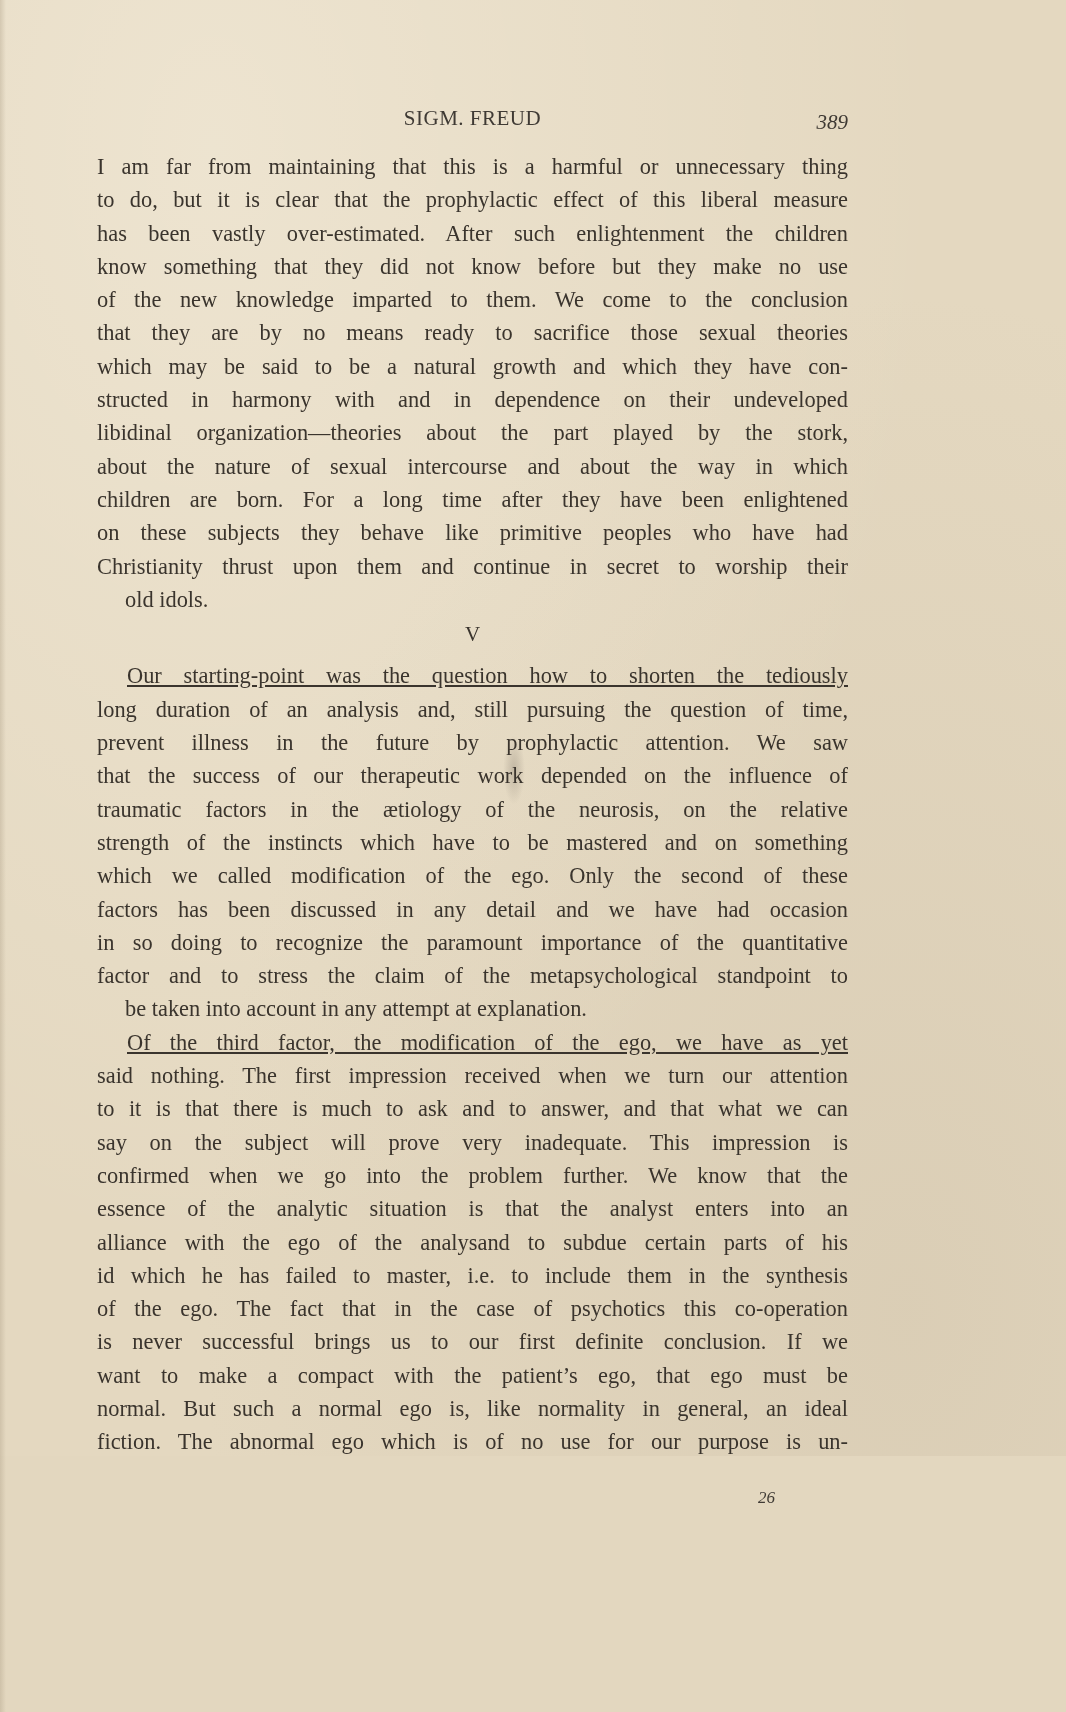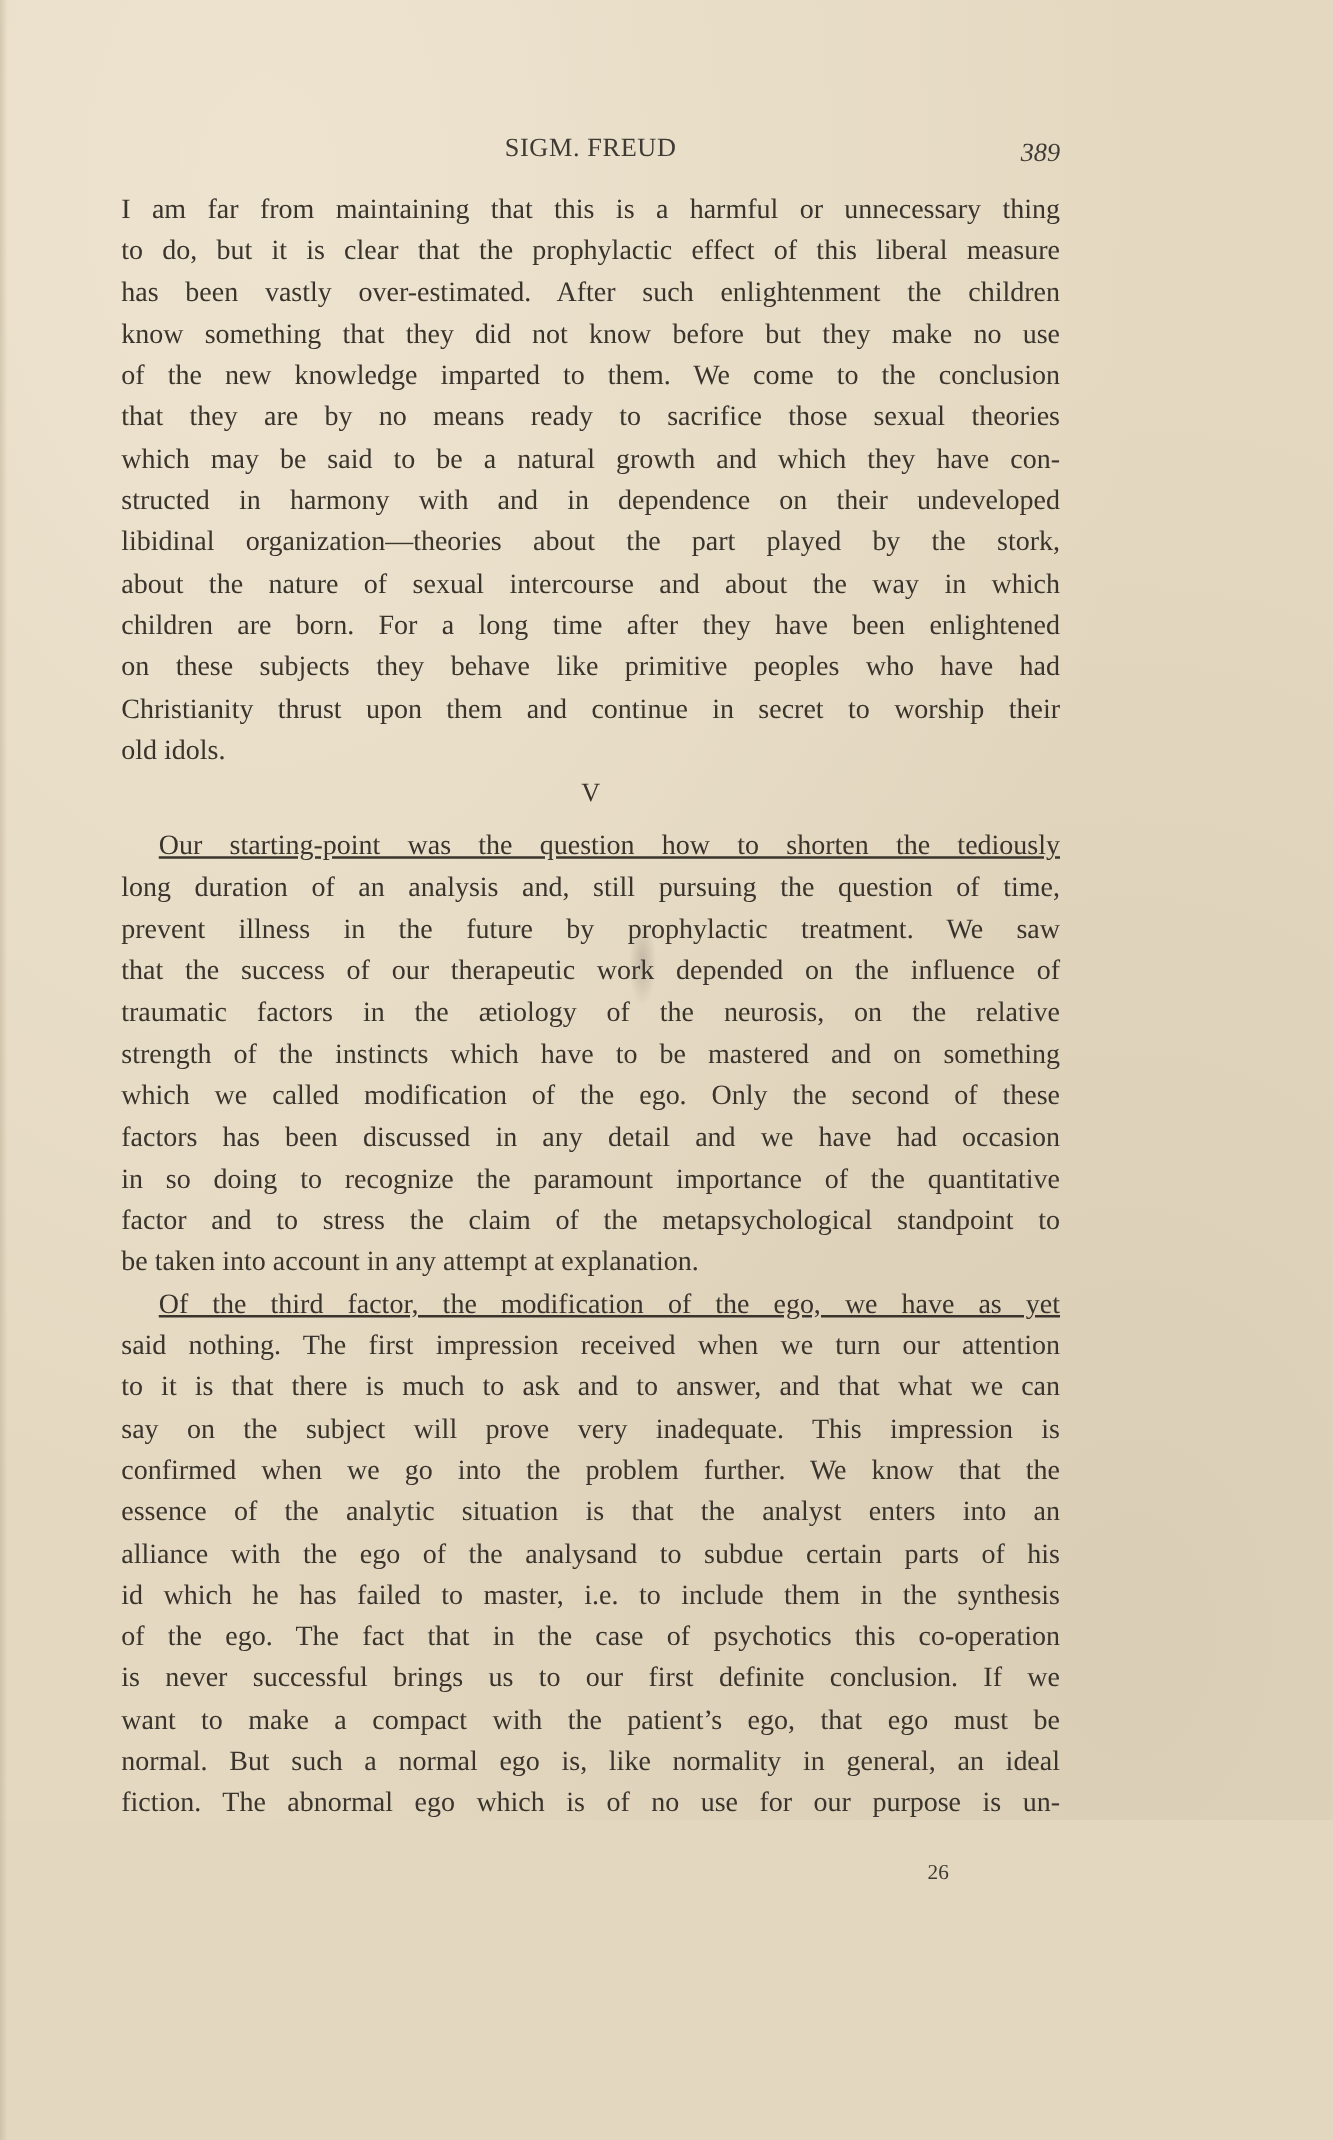--- a/index.html
+++ b/index.html
@@ -69,40 +69,42 @@
     .line {
       display: block;
       height: 33.3px;
       white-space: nowrap;
       text-align: justify;
       text-align-last: justify;
       overflow: visible;
     }
     .line.last {
       text-align-last: left;
+      margin-left: 28px;
     }
     .line.indent {
       padding-left: 30px;
       text-decoration: underline;
     }
     .section-num {
       display: block;
       height: 33.3px;
       text-align: center;
       text-align-last: center;
       font-size: 21px;
       margin-top: 2px;
       margin-bottom: 8px;
     }
     .signature {
       position: absolute;
       top: 1488px;
-      left: 742px;
+      left: 758px;
       font-size: 17px;
       color: #3f3a34;
+      font-style: italic;
     }
     .smudge {
       position: absolute;
       left: 503px;
       top: 735px;
       width: 22px;
       height: 70px;
       background: radial-gradient(ellipse, rgba(90,80,70,0.25), rgba(90,80,70,0) 70%);
       pointer-events: none;
     }
@@ -135,21 +137,21 @@
       <span class="line">on these subjects they behave like primitive peoples who have had</span>
       <span class="line">Christianity thrust upon them and continue in secret to worship their</span>
       <span class="line last">old idols.</span>
     </div>
 
     <span class="section-num">V</span>
 
     <div>
       <span class="line indent">Our starting-point was the question how to shorten the tediously</span>
       <span class="line">long duration of an analysis and, still pursuing the question of time,</span>
-      <span class="line">prevent illness in the future by prophylactic treatment.  We saw</span>
+      <span class="line">prevent illness in the future by prophylactic attention.  We saw</span>
       <span class="line">that the success of our therapeutic work depended on the influence of</span>
       <span class="line">traumatic factors in the ætiology of the neurosis, on the relative</span>
       <span class="line">strength of the instincts which have to be mastered and on something</span>
       <span class="line">which we called modification of the ego.  Only the second of these</span>
       <span class="line">factors has been discussed in any detail and we have had occasion</span>
       <span class="line">in so doing to recognize the paramount importance of the quantitative</span>
       <span class="line">factor and to stress the claim of the metapsychological standpoint to</span>
       <span class="line last">be taken into account in any attempt at explanation.</span>
     </div>
 

